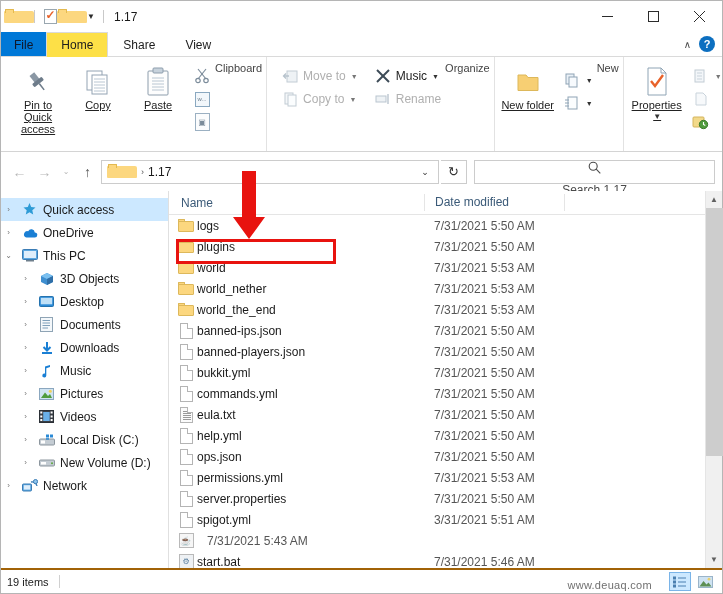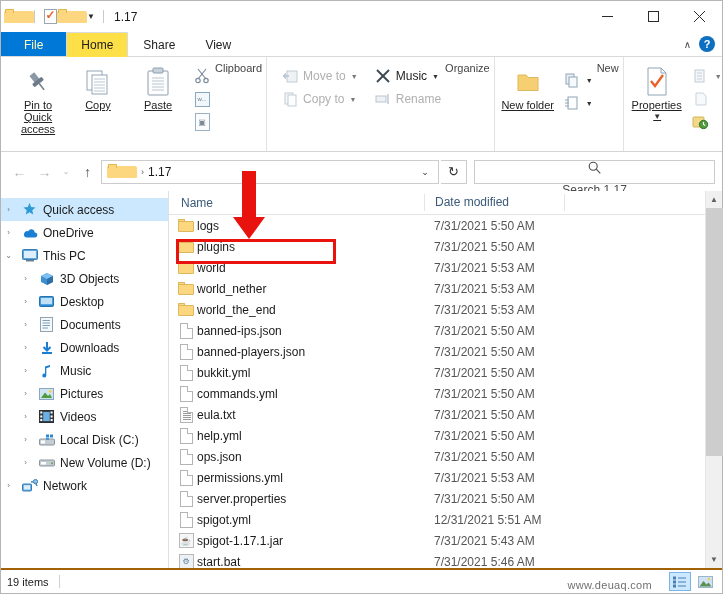--- a/index.html
+++ b/index.html
@@ -87,22 +87,22 @@
     position: relative;
   }
   .tab {
     padding: 0 14px;
     display: flex; align-items: center;
     font-size: 12px; color: #1c1c1c;
     border: 1px solid transparent;
     border-bottom: none;
   }
   .tab.file {
-    background: #0078d7; color: #fef9c3;
-    padding: 0 22px;
+    background: #0078d7; color: #0f172a;
+    padding: 0 12px;
     font-size: 12px;
   }
   .tab.active {
     background: #fde047;
     border-color: #dadada;
     margin-bottom: -1px;
     padding-bottom: 1px;
   }
   .tabs-right {
     margin-left: auto; display: flex; align-items: center;
@@ -957,27 +957,26 @@
               <span class="file-ico"></span>
             </span>
           <span class="r-name">server.properties</span>
           <span class="r-date">7/31/2021 5:50 AM</span>
         </div>
         <div class="row">
           <span class="r-ico">
               <span class="file-ico"></span>
             </span>
           <span class="r-name">spigot.yml</span>
-          <span class="r-date">12/31/2021 5:51 AM</span>
+          <span class="r-date">3/31/2021 5:51 AM</span>
         </div>
         <div class="row">
           <span class="r-ico">
               <span class="jar-ico">☕</span>
             </span>
-          <span class="r-name">spigot-1.17.1.jar</span>
           <span class="r-date">7/31/2021 5:43 AM</span>
         </div>
         <div class="row">
           <span class="r-ico">
               <span class="bat-ico">⚙</span>
             </span>
           <span class="r-name">start.bat</span>
           <span class="r-date">7/31/2021 5:46 AM</span>
         </div>
       </div>

